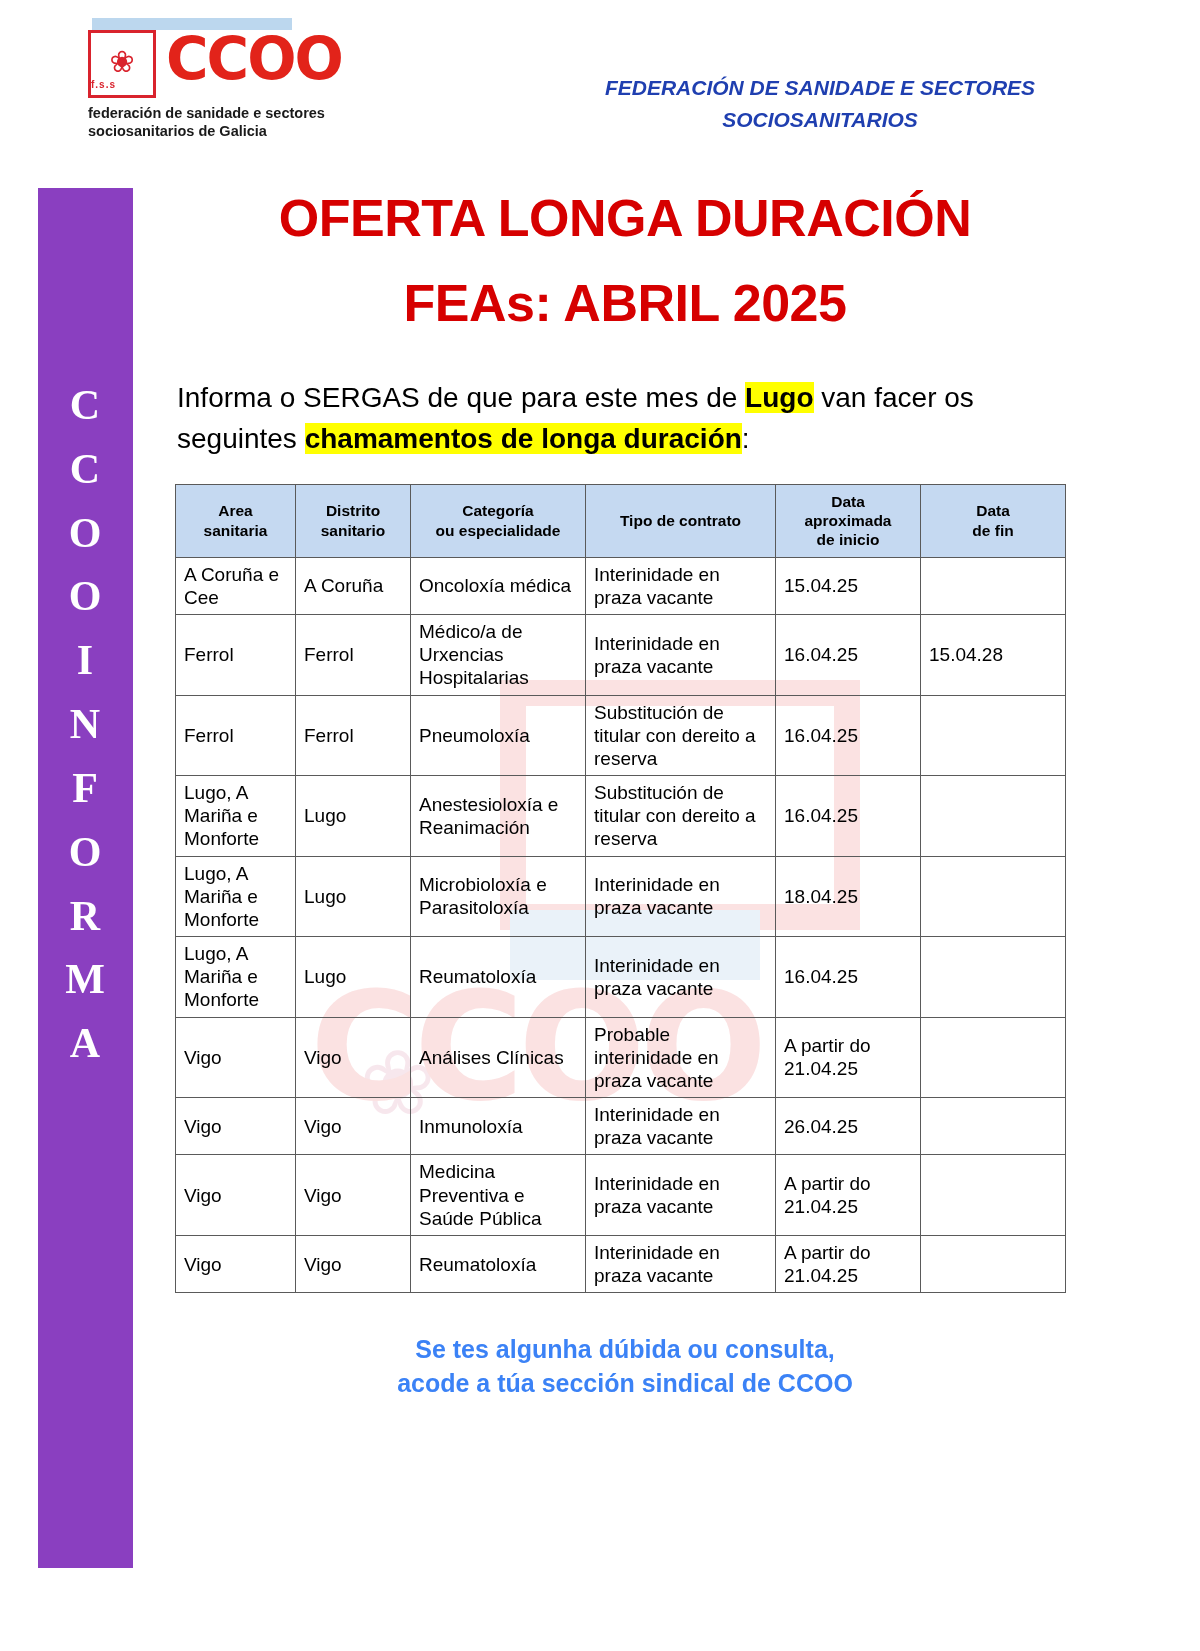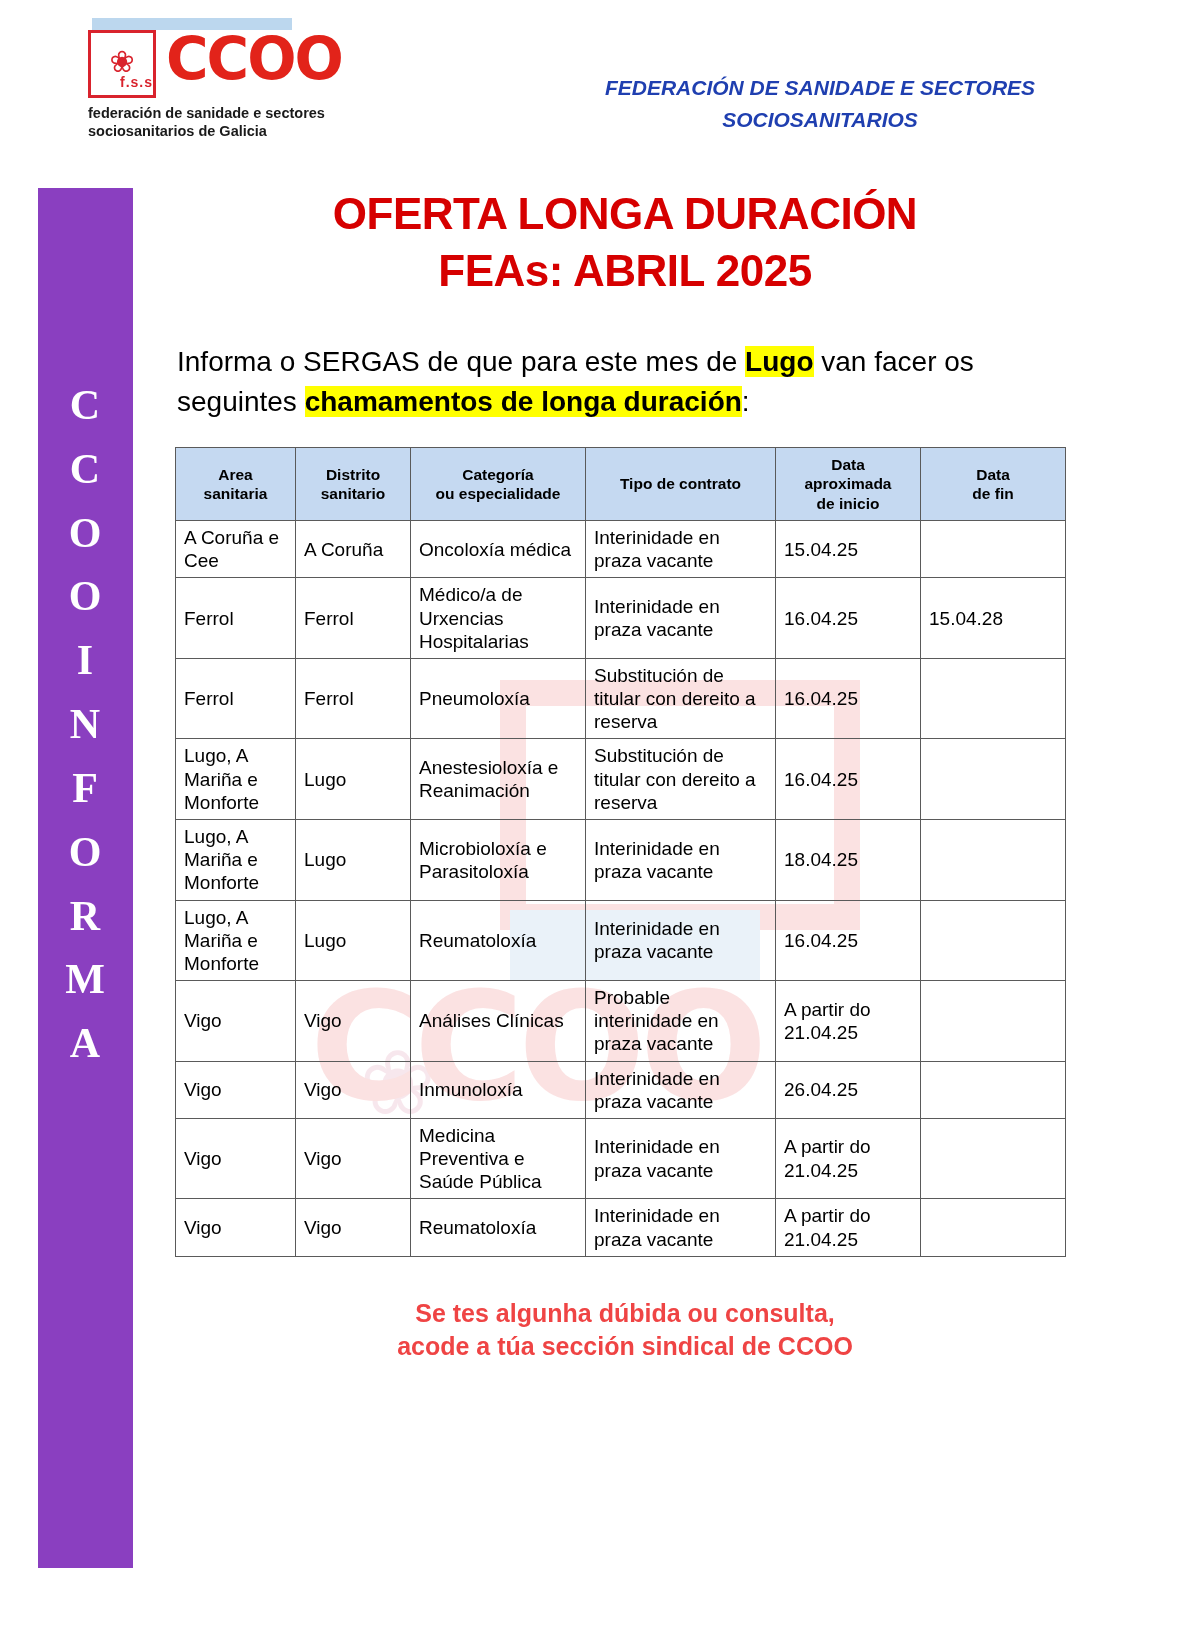--- a/index.html
+++ b/index.html
@@ -58,22 +58,22 @@
     transform: translate(-50%, -50%);
     font-size: 30px;
     line-height: 1;
     color: #d9232d;
   }
   .logo-mark .fes {
     position: absolute;
     bottom: 5px;
     left: 0;
     right: 0;
-    text-align: right;
-    font-size: 14px;
+    text-align: left;
+    font-size: 10px;
     font-weight: bold;
     color: #d9232d;
     letter-spacing: 1px;
   }
   .logo-ccoo {
     font-size: 58px;
     font-weight: bold;
     color: #e2231a;
     letter-spacing: -2px;
     line-height: 0.95;
@@ -122,28 +122,28 @@
   
   .content {
     position: absolute;
     left: 175px;
     top: 190px;
     width: 900px;
   }
   .main-title {
     color: #d60000;
     font-weight: bold;
-    font-size: 44px;
+    font-size: 52px;
     text-align: center;
     line-height: 1.1;
     letter-spacing: -0.5px;
   }
   .main-title .l2 {
     display: block;
-    margin-top: 9px;
+    margin-top: 28px;
   }
   .intro {
     margin-top: 46px;
     font-size: 28px;
     line-height: 1.45;
     color: #000;
     padding: 0 2px;
   }
   .hl {
     background: #ffff00;
@@ -230,21 +230,21 @@
     color: #e7b2c5;
   }
 
   
   .footer-note {
     margin-top: 40px;
     text-align: center;
     font-size: 25px;
     font-weight: bold;
     line-height: 1.35;
-    color: #ef4444;
+    color: #3b82f6;
   }
   .footer-date {
     margin-top: 46px;
     text-align: right;
     font-size: 27px;
     font-weight: bold;
     color: #000;
     padding-right: 4px;
   }
 

